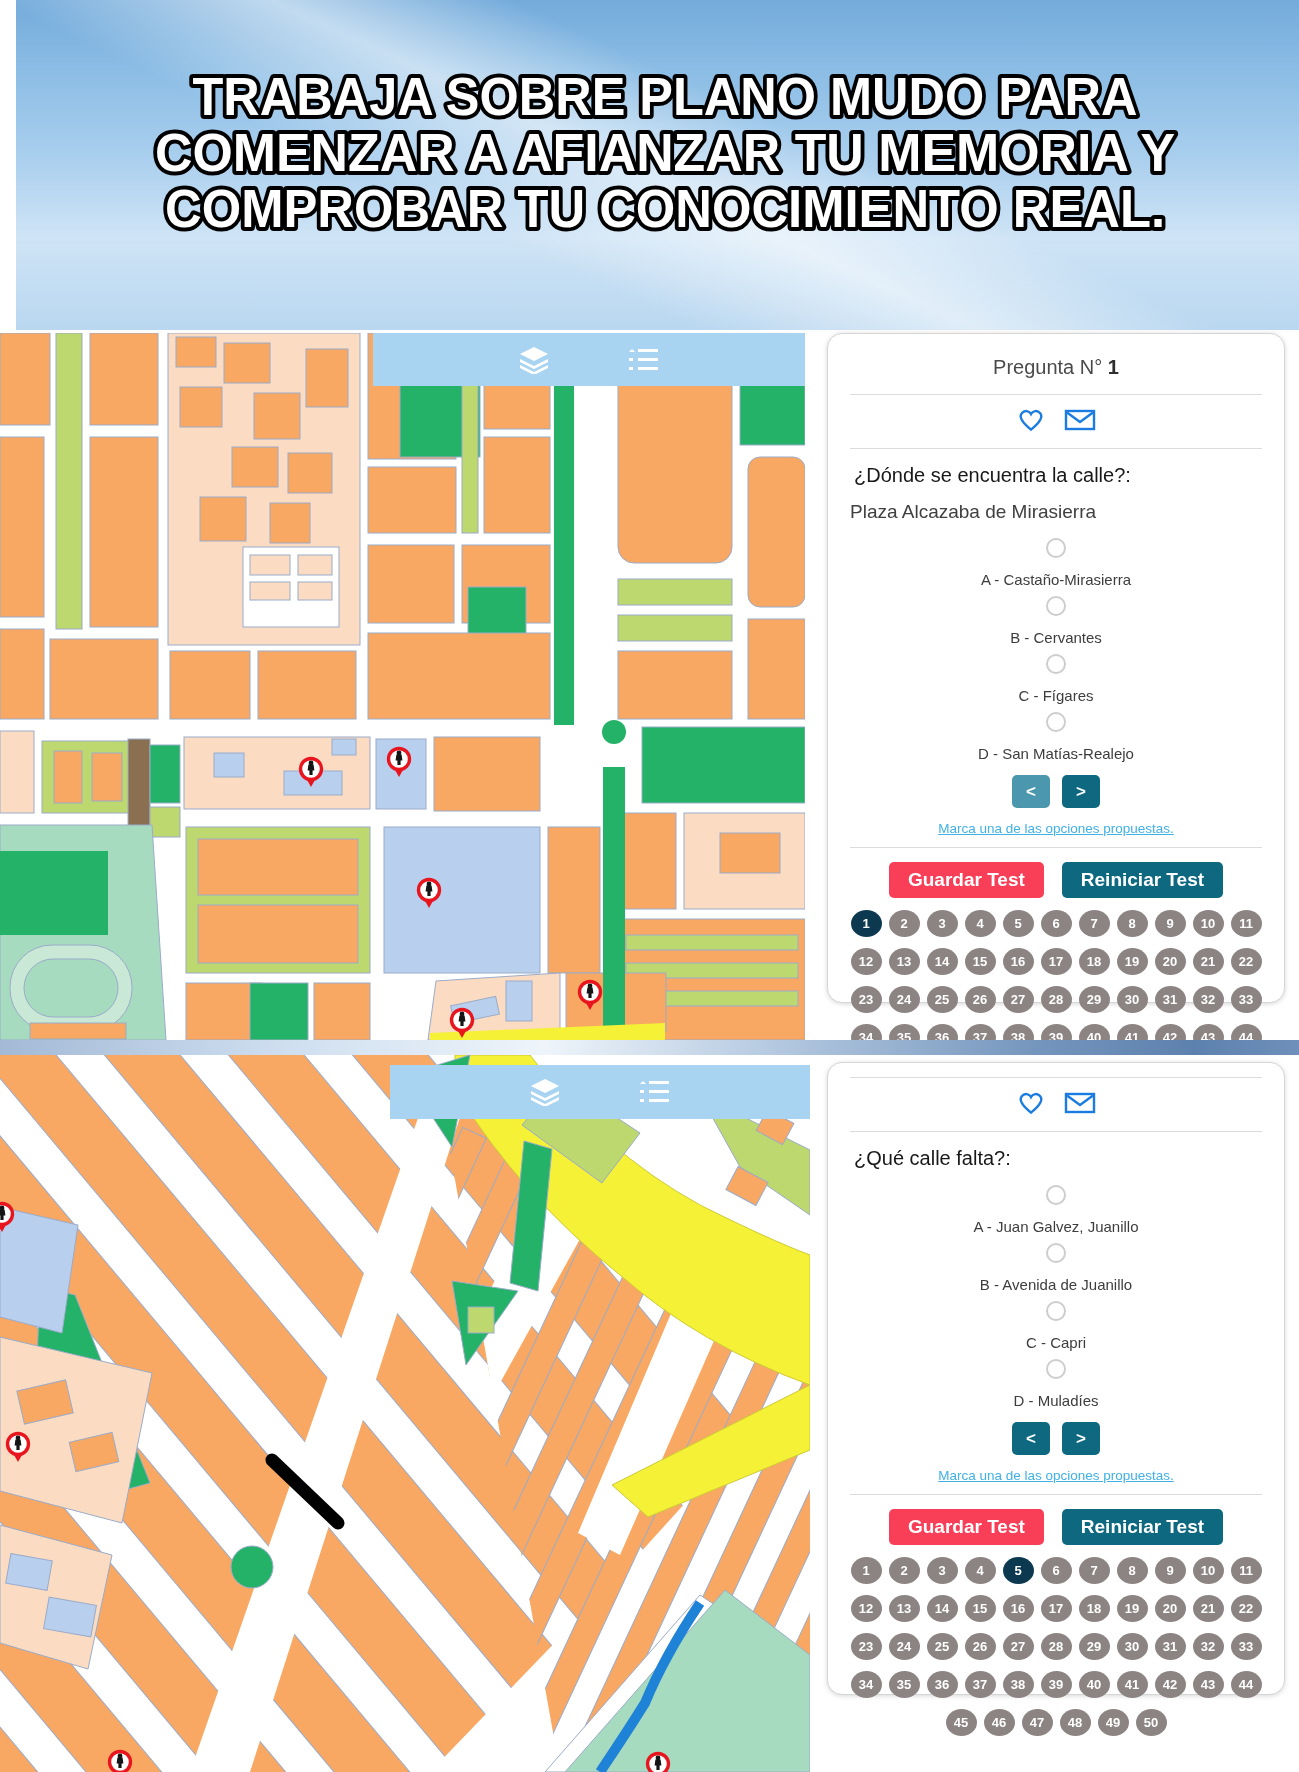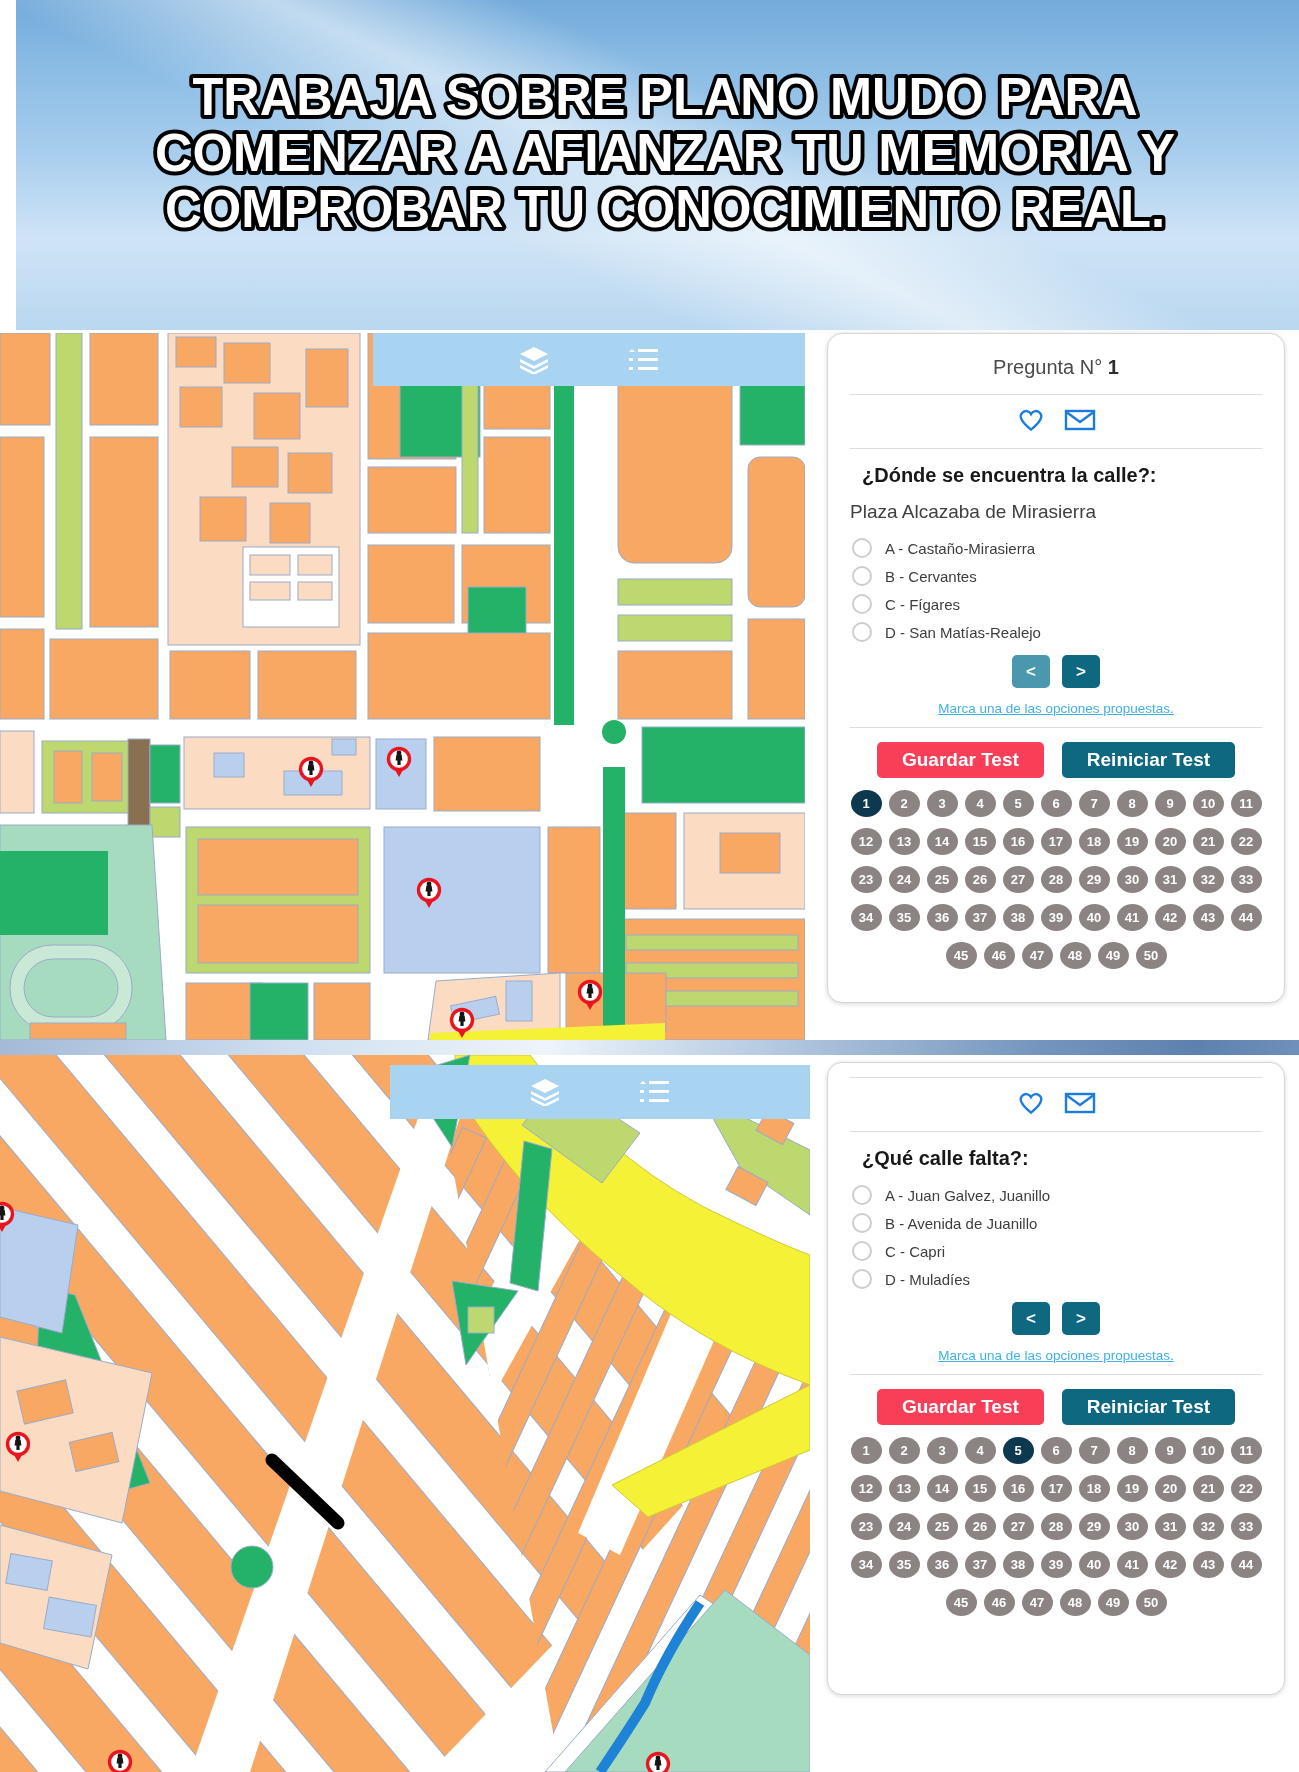--- a/index.html
+++ b/index.html
@@ -29,34 +29,34 @@
 
   
   .card{position:absolute;left:827px;width:458px;background:#fff;border:1px solid #d6d6d6;border-radius:15px;
     box-shadow:0 1px 5px rgba(0,0,0,.16);padding:14px 22px;box-sizing:border-box;text-align:center;}
   #card1{top:333px;height:670px;}
   #card2{top:1062px;height:633px;}
   .card hr{border:none;border-top:1px solid #dcdcdc;margin:0;}
   .card-title{font-size:20px;color:#4a4a4a;margin:8px 0 15px;}
   .card-title b{color:#2e2e2e;}
   .icon-row{display:flex;justify-content:center;align-items:center;gap:18px;padding:12px 0 11px;}
-  .q{font-size:20px;font-weight:bold;color:#181818;text-align:left;margin:15px 12px 0;}
+  .q{font-size:20px;font-weight:normal;color:#181818;text-align:left;margin:15px 4px 0;}
   .sub{font-size:19px;color:#404040;text-align:left;margin:14px 0 0;}
   .sub:empty{display:none;}
   .options{margin-top:11px;text-align:left;}
-  .option{display:flex;align-items:center;gap:13px;padding:4px 2px;cursor:pointer;}
+  .option{display:flex;align-items:center;gap:13px;padding:4px 2px;cursor:pointer;flex-direction:column;}
   .radio{width:16px;height:16px;border:2px solid #cdcdcd;border-radius:50%;background:#fff;flex:none;}
   .opt-label{font-size:15px;color:#3d3d3d;}
   .nav-row{display:flex;justify-content:center;gap:12px;margin-top:9px;}
   .nav-btn{width:38px;height:33px;border:none;border-radius:5px;background:#0e6880;color:#fff;font-size:17px;font-weight:bold;
     display:flex;align-items:center;justify-content:center;cursor:pointer;font-family:"Liberation Sans",sans-serif;}
   #card1 .nav-prev{background:#4a97ae;}
   .hint{font-size:13.5px;color:#41b1e6;margin:13px 0 11px;text-decoration:underline;}
   .btn-row{display:flex;justify-content:center;gap:18px;margin:14px 0 12px;}
-  .btn{border:none;border-radius:5px;color:#fff;font-weight:bold;font-size:19px;padding:7px 25px;cursor:pointer;
+  .btn{border:none;border-radius:5px;color:#fff;font-weight:bold;font-size:19px;padding:7px 19px;cursor:pointer;
     font-family:"Liberation Sans",sans-serif;}
   .btn-save{background:#f93e58;}
   .btn-reset{background:#0e6880;}
   .grid{display:flex;flex-wrap:wrap;justify-content:center;column-gap:7px;row-gap:11px;margin-top:5px;}
   .qnum{width:31px;height:27px;border-radius:50%;background:#8c8383;color:#fff;font-size:13px;font-weight:bold;
     display:flex;align-items:center;justify-content:center;cursor:pointer;}
   .qnum.sel{background:#0d3950;}
 </style>
 </head>
 <body>

